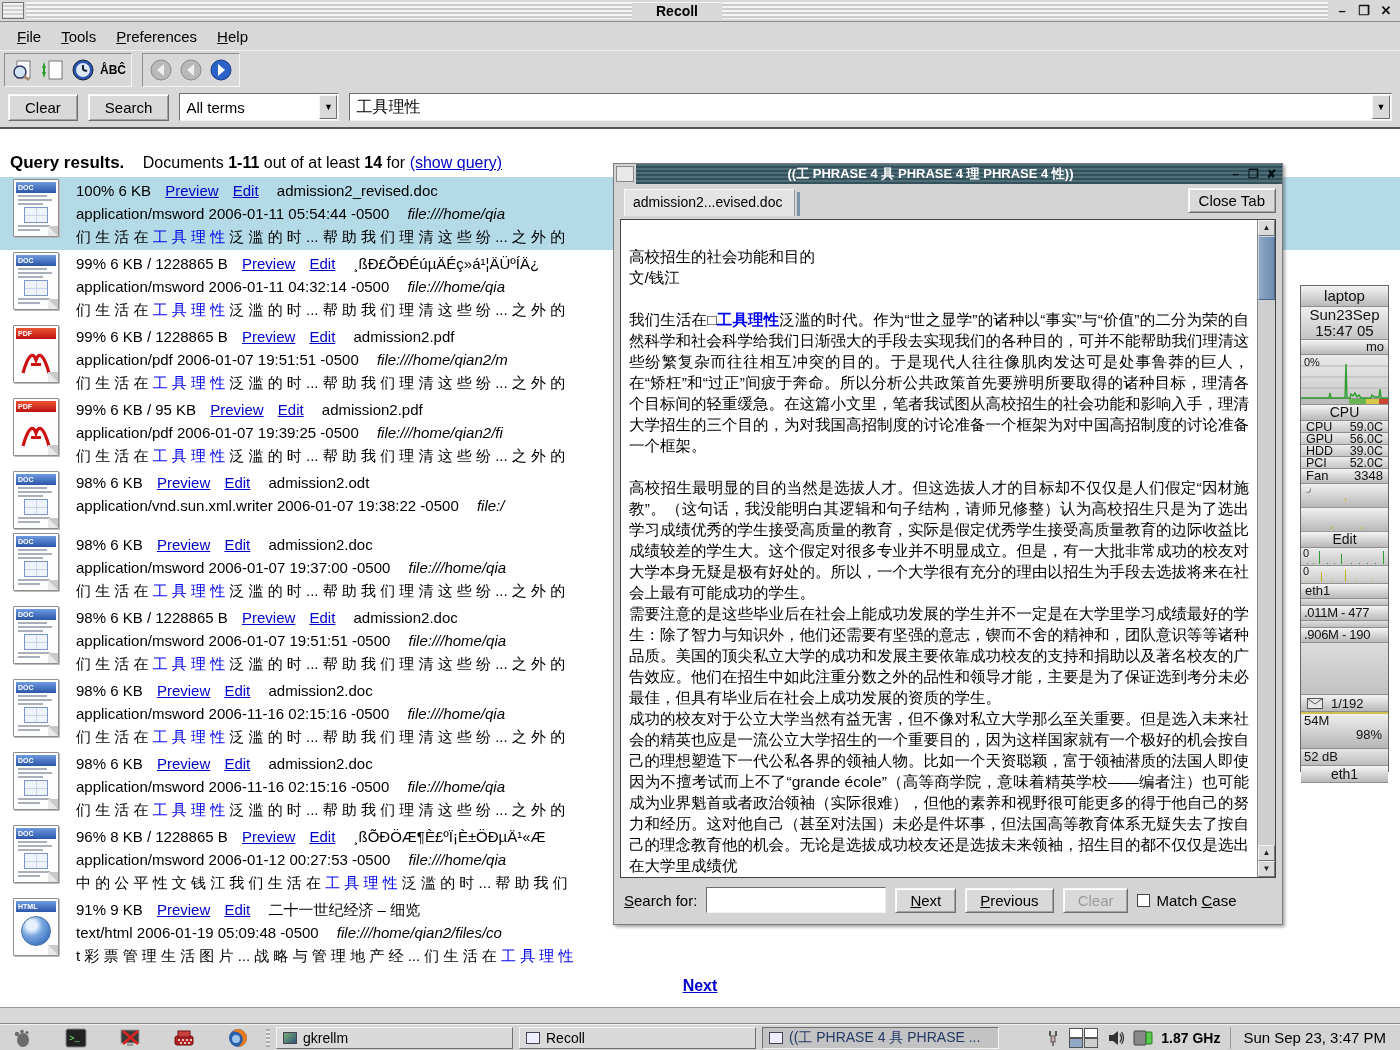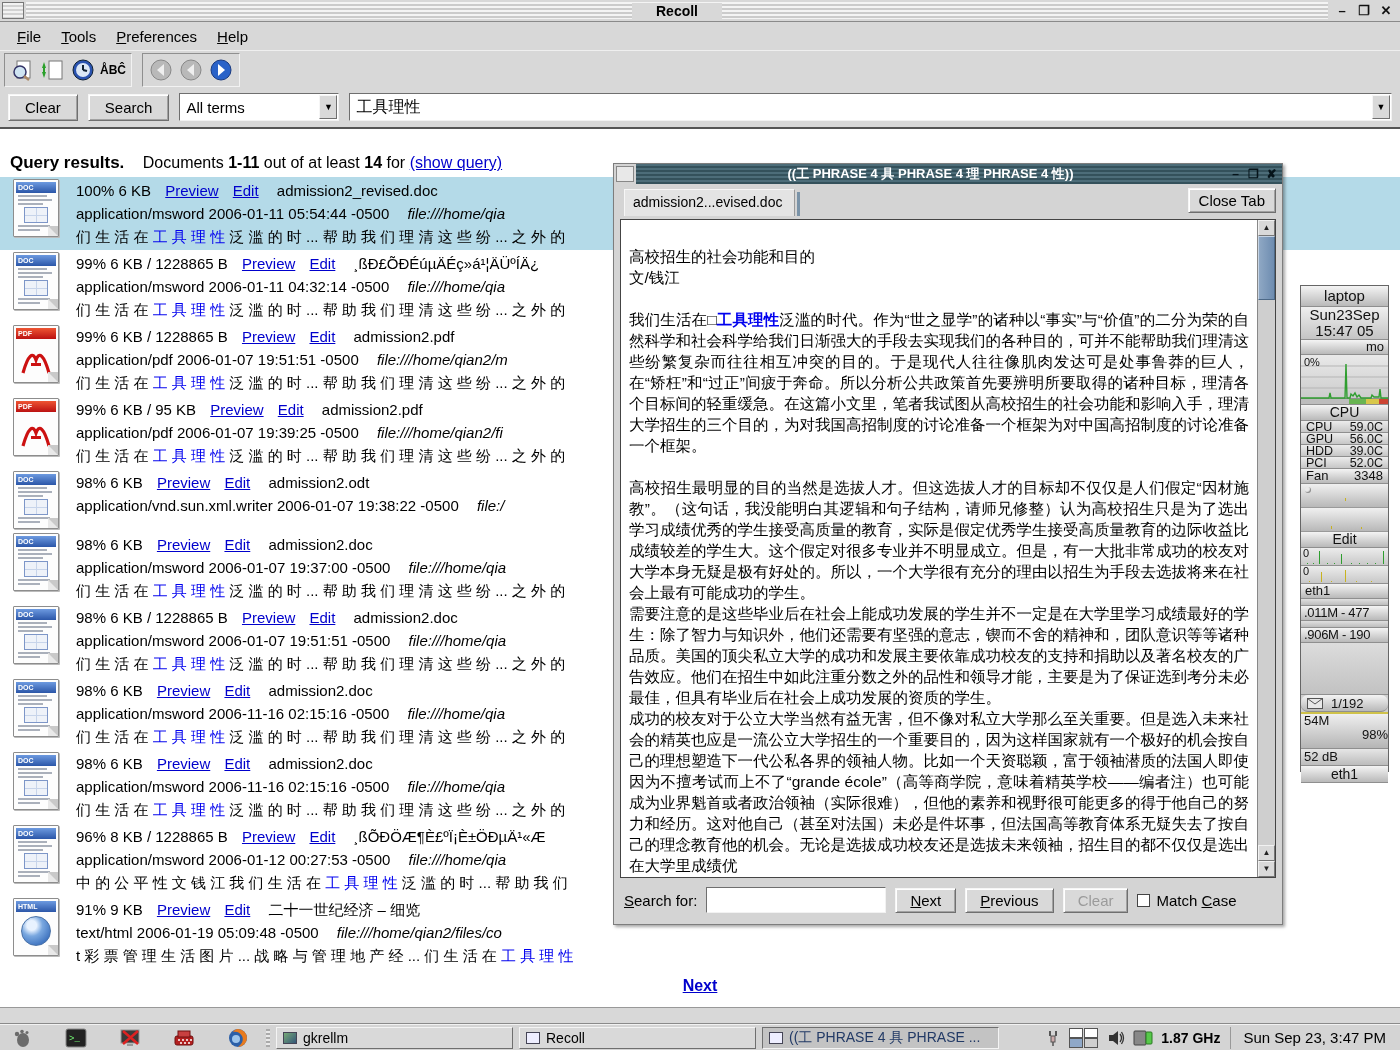--- a/index.html
+++ b/index.html
@@ -116,24 +116,24 @@
   .gk-temp { height:12px; display:flex; justify-content:space-between; padding:0 5px; line-height:12px; font-size:12.5px; background:linear-gradient(180deg,#ededed,#c6c6c6); }
   .gk-fanrow { height:15px; display:flex; justify-content:space-between; padding:0 5px; font-size:13px; line-height:14px; }
   .gk-panel { height:24px; background:linear-gradient(180deg,#f0f0f0,#b8b8b8); border-bottom:1px solid #9a9a9a; position:relative; }
   .gk-dot { position:absolute; left:4px; top:3px; width:6px; height:6px; border-radius:50%; background:#e9e9e9; box-shadow:inset -1px -1px 1px #888; }
   .gk-minichart { height:18px; background:linear-gradient(180deg,#ececec,#c8c8c8); position:relative; }
   .gk-zero { position:absolute; left:2px; top:0; font-size:11px; line-height:11px; }
   .gk-eth { height:15px; text-align:left; padding-left:4px; line-height:14px; font-size:13px; }
   .gk-strip { height:7px; background:linear-gradient(180deg,#e0e0e0,#bdbdbd); }
   .gk-net { height:15px; text-align:left; padding-left:3px; line-height:14px; font-size:13px; letter-spacing:-0.3px; }
   .gk-space { height:52px; background:linear-gradient(180deg,#dcdcdc,#c2c2c2); }
-  .gk-mail { height:17px; display:flex; align-items:center; gap:8px; padding-left:6px; font-size:13px;border-radius:7px; }
+  .gk-mail { height:17px; display:flex; align-items:center; gap:8px; padding-left:6px; font-size:13px; }
   .gk-mem { height:37px; background:linear-gradient(180deg,#efefef,#b5b5b5); border-top:2px solid #cfc24a; text-align:left; }
   .gk-mem .m1 { font-size:13px; padding-left:3px; line-height:14px; }
-  .gk-mem .m2 { font-size:13px; text-align:right; line-height:14px; }
+  .gk-mem .m2 { font-size:13px; text-align:right; padding-right:6px; line-height:14px; }
   .gk-db { height:17px; text-align:left; padding-left:3px; font-size:13px; line-height:16px; background:linear-gradient(180deg,#e6e6e6,#bcbcbc); }
   .gk-ethbottom { height:17px; font-size:14px; line-height:16px; }
 
   
   .taskbar { position:absolute; left:0; right:0; bottom:0; height:26px; background:#d4d4d4; border-top:1px solid #f2f2f2; box-shadow:0 -1px 0 #8a8a8a; display:flex; align-items:center; padding:0 4px; gap:6px; }
   .launchers { display:flex; align-items:center; gap:30px; padding:0 10px 0 6px; }
   .launcher { width:24px; height:22px; display:flex; align-items:center; justify-content:center; }
   .tb-sep { width:4px; height:18px; background:repeating-linear-gradient(180deg,#aaa 0 2px,#e9e9e9 2px 4px); }
   .task-btn { width:237px; height:22px; display:flex; align-items:center; gap:6px; padding:0 6px; font-size:14px; background:#d9d9d9; border:1px solid; border-color:#f4f4f4 #6f6f6f #6f6f6f #f4f4f4; white-space:nowrap; overflow:hidden; }
   .task-btn.active { background:#c3c3c3; border-color:#6f6f6f #f4f4f4 #f4f4f4 #6f6f6f; color:#223a66; }

